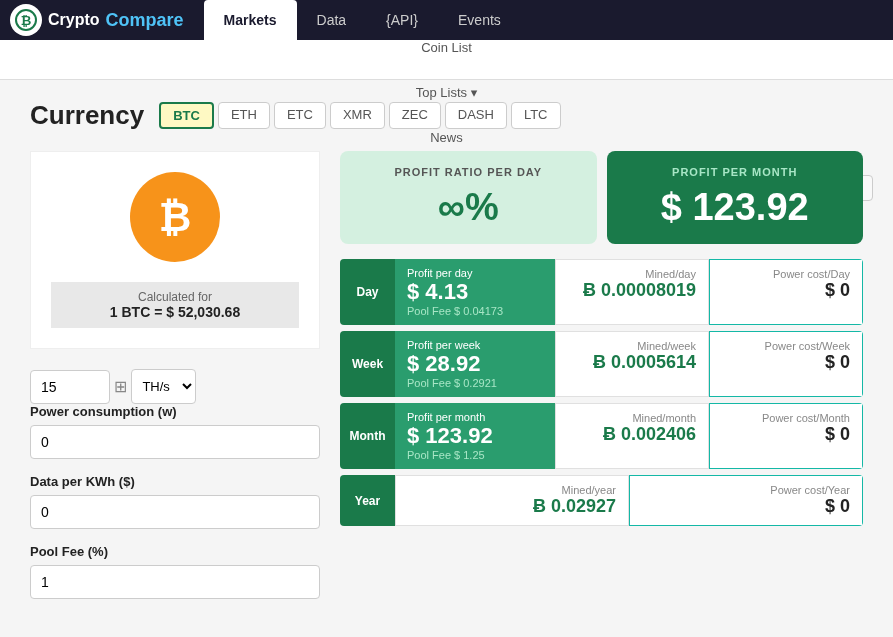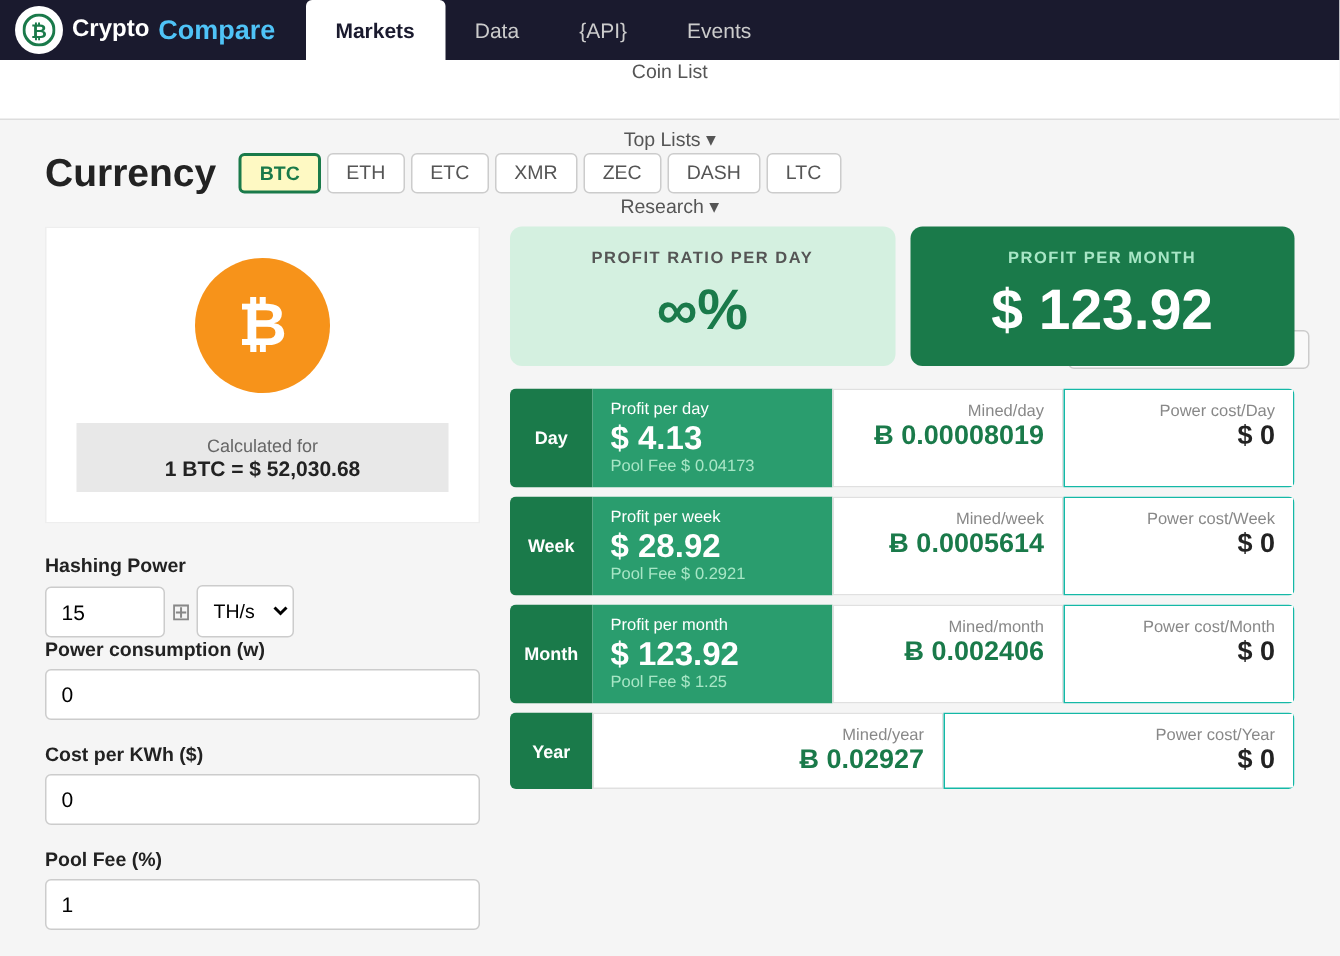--- a/index.html
+++ b/index.html
@@ -307,21 +307,20 @@
     <div class="top-nav-link active">Markets</div>
     <div class="top-nav-link">Data</div>
     <div class="top-nav-link">{API}</div>
     <div class="top-nav-link">Events</div>
   </div>
 </nav>
 
 <nav class="secondary-nav">
   <div class="sec-nav-link">Coin List</div>
   <div class="sec-nav-link">Top Lists ▾</div>
-  <div class="sec-nav-link">Research ▾</div>
   <div class="sec-nav-link">News</div>
   <div class="search-box">
     <span>🔍</span>
     <input type="text" placeholder="Search" style="">
   </div>
 </nav>
 
 <div class="main-content">
 
   <div class="currency-header">
@@ -342,38 +341,37 @@
     <div class="left-panel">
       <div class="coin-icon-box">
         <div class="btc-circle">₿</div>
         <div class="calc-info">
           <div class="calc-info-label">Calculated for</div>
           <div class="calc-info-value">1 BTC = $ 52,030.68</div>
         </div>
       </div>
 
       <div class="form-section">
-        <label class="form-label">Hashing Power</label>
         <div class="unit-input">
           <input type="text" class="form-input" value="15" style="">
           <span style="color:#888; font-size:16px;">⊞</span>
           <select class="unit-select">
             <option>TH/s</option>
             <option>GH/s</option>
             <option>MH/s</option>
           </select>
         </div>
 
         <div class="form-group">
           <label class="form-label">Power consumption (w)</label>
           <input type="text" class="full-input" value="0" style="">
         </div>
 
         <div class="form-group">
-          <label class="form-label">Cost per KWh ($)</label>
+          <label class="form-label">Data per KWh ($)</label>
           <input type="text" class="full-input" value="0" style="">
         </div>
 
         <div class="form-group">
           <label class="form-label">Pool Fee (%)</label>
           <input type="text" class="full-input" value="1" style="">
         </div>
       </div>
     </div>
 

